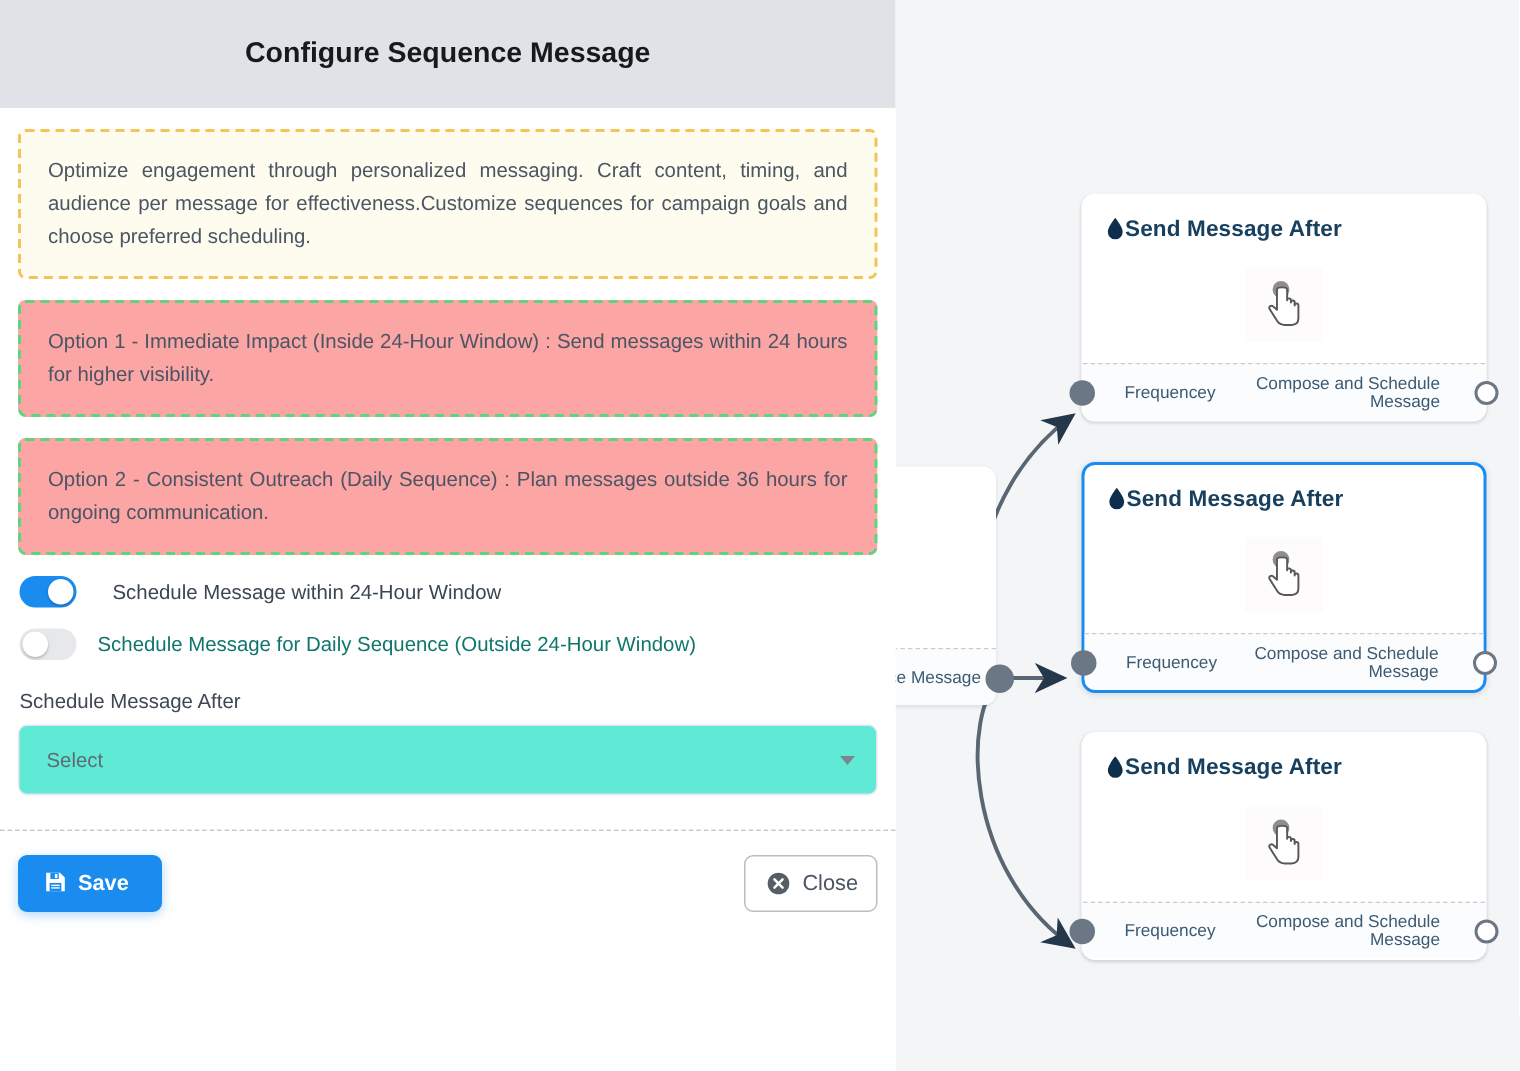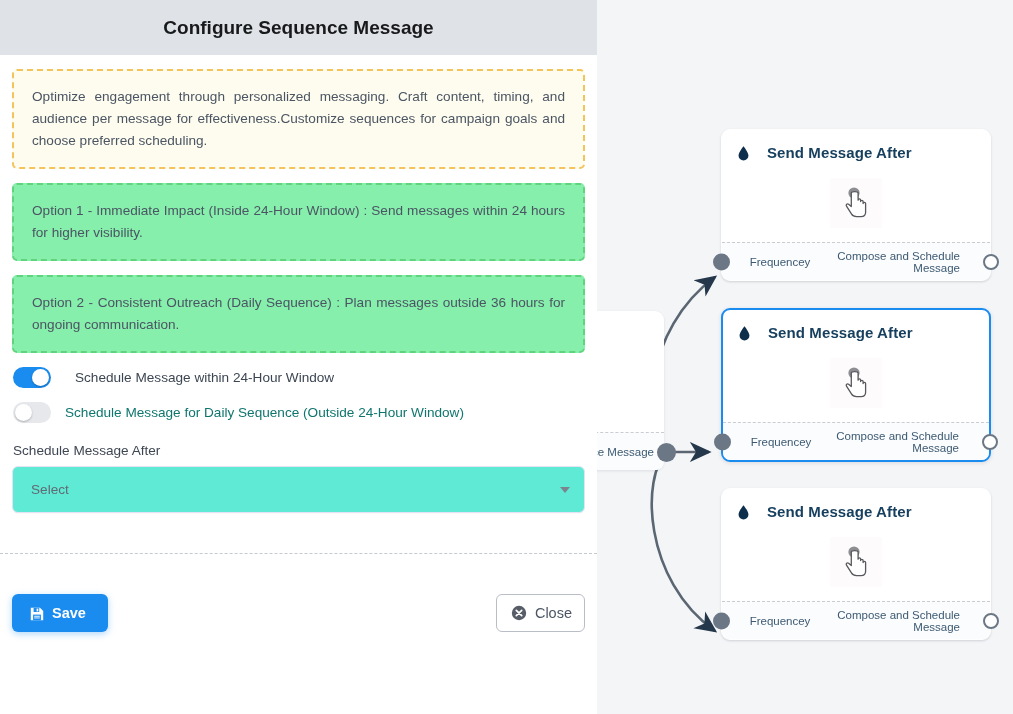--- a/index.html
+++ b/index.html
@@ -27,21 +27,21 @@
     border-radius: 9px;
     box-shadow: 0 1px 3px rgba(16,24,40,.10), 0 1px 2px rgba(16,24,40,.06);
     border: 1px solid #ffffff;
   }
   .node.selected {
     border: 2px solid #1a8cf0;
     box-shadow: 0 1px 4px rgba(16,24,40,.12);
   }
   .node-body { padding: 14px 16px 0 16px; height: 112px; position: relative; }
   .node-title {
-    display: flex; align-items: flex-end; gap: 18px;
+    display: flex; align-items: center; gap: 1px;
     font-size: 15px; font-weight: bold; color: #17405f;
     letter-spacing: .1px;
   }
   .drop-icon { display: block; width: 11px; height: 15px; flex: 0 0 auto; }
   .node-glyph {
     position: absolute; left: 50%; top: 48px; transform: translateX(-50%);
     width: 52px; height: 50px;
     background: #fdfbfc;
     display: flex; align-items: center; justify-content: center;
   }
@@ -92,38 +92,38 @@
     background: #6b7785;
   }
 
   
   .panel {
     position: absolute; left: 0; top: 0;
     width: 597px; height: 714px;
     background: #ffffff;
   }
   .panel-header {
-    height: 55px; background: #dfe3e8;
+    height: 72px; background: #dfe3e8;
     display: flex; align-items: center; justify-content: center;
   }
   .panel-title { font-size: 19px; font-weight: bold; color: #18191b; }
 
   .panel-body { padding: 14px 12px 16px 12px; }
 
   .callout {
     border-radius: 5px;
     padding: 15px 18px;
     font-size: 13.6px;
     line-height: 22px;
     text-align: justify;
     color: #4b5563;
     margin-bottom: 14px;
   }
   .callout.warn { background: #fdfcee; border: 2px dashed #f4c45c; }
-  .callout.ok { background: #86efac; border: 2px dashed #5fd47d; }
+  .callout.ok { background: #fca5a5; border: 2px dashed #5fd47d; }
 
   .toggle-row { display: flex; align-items: center; gap: 14px; margin: 0 0 14px 1px; }
   .switch {
     width: 38px; height: 21px; border-radius: 11px;
     position: relative; flex: 0 0 auto;
     background: #e6e8eb;
   }
   .switch.on { background: #1a8cf0; }
   .knob {
     position: absolute; top: 2px; left: 2px;
@@ -158,22 +158,22 @@
   .footer-divider {
     position: absolute; left: 0; right: 0; top: 553px;
     border-top: 1px dashed #c6cad0;
   }
   .panel-footer {
     position: absolute; left: 0; right: 0; top: 554px;
     height: 90px; padding: 16px 12px 0 12px;
     display: flex; align-items: flex-start; justify-content: space-between;
   }
   .btn {
-    display: inline-flex; align-items: flex-end; gap: 8px;
-    font-size: 14.5px; border-radius: 6px; cursor: pointer; margin-top: 24px;
+    display: inline-flex; align-items: flex-start; gap: 8px;
+    font-size: 14.5px; border-radius: 6px; cursor: pointer;
   }
   .btn-save {
     background: #1a8cf0; color: #ffffff;
     padding: 11px 22px 11px 18px; border: none;
     font-weight: bold;
     box-shadow: 0 2px 7px rgba(26,140,240,.35);
   }
   .btn-close {
     background: #ffffff; color: #4b5563;
     padding: 10px 12px 10px 14px;

